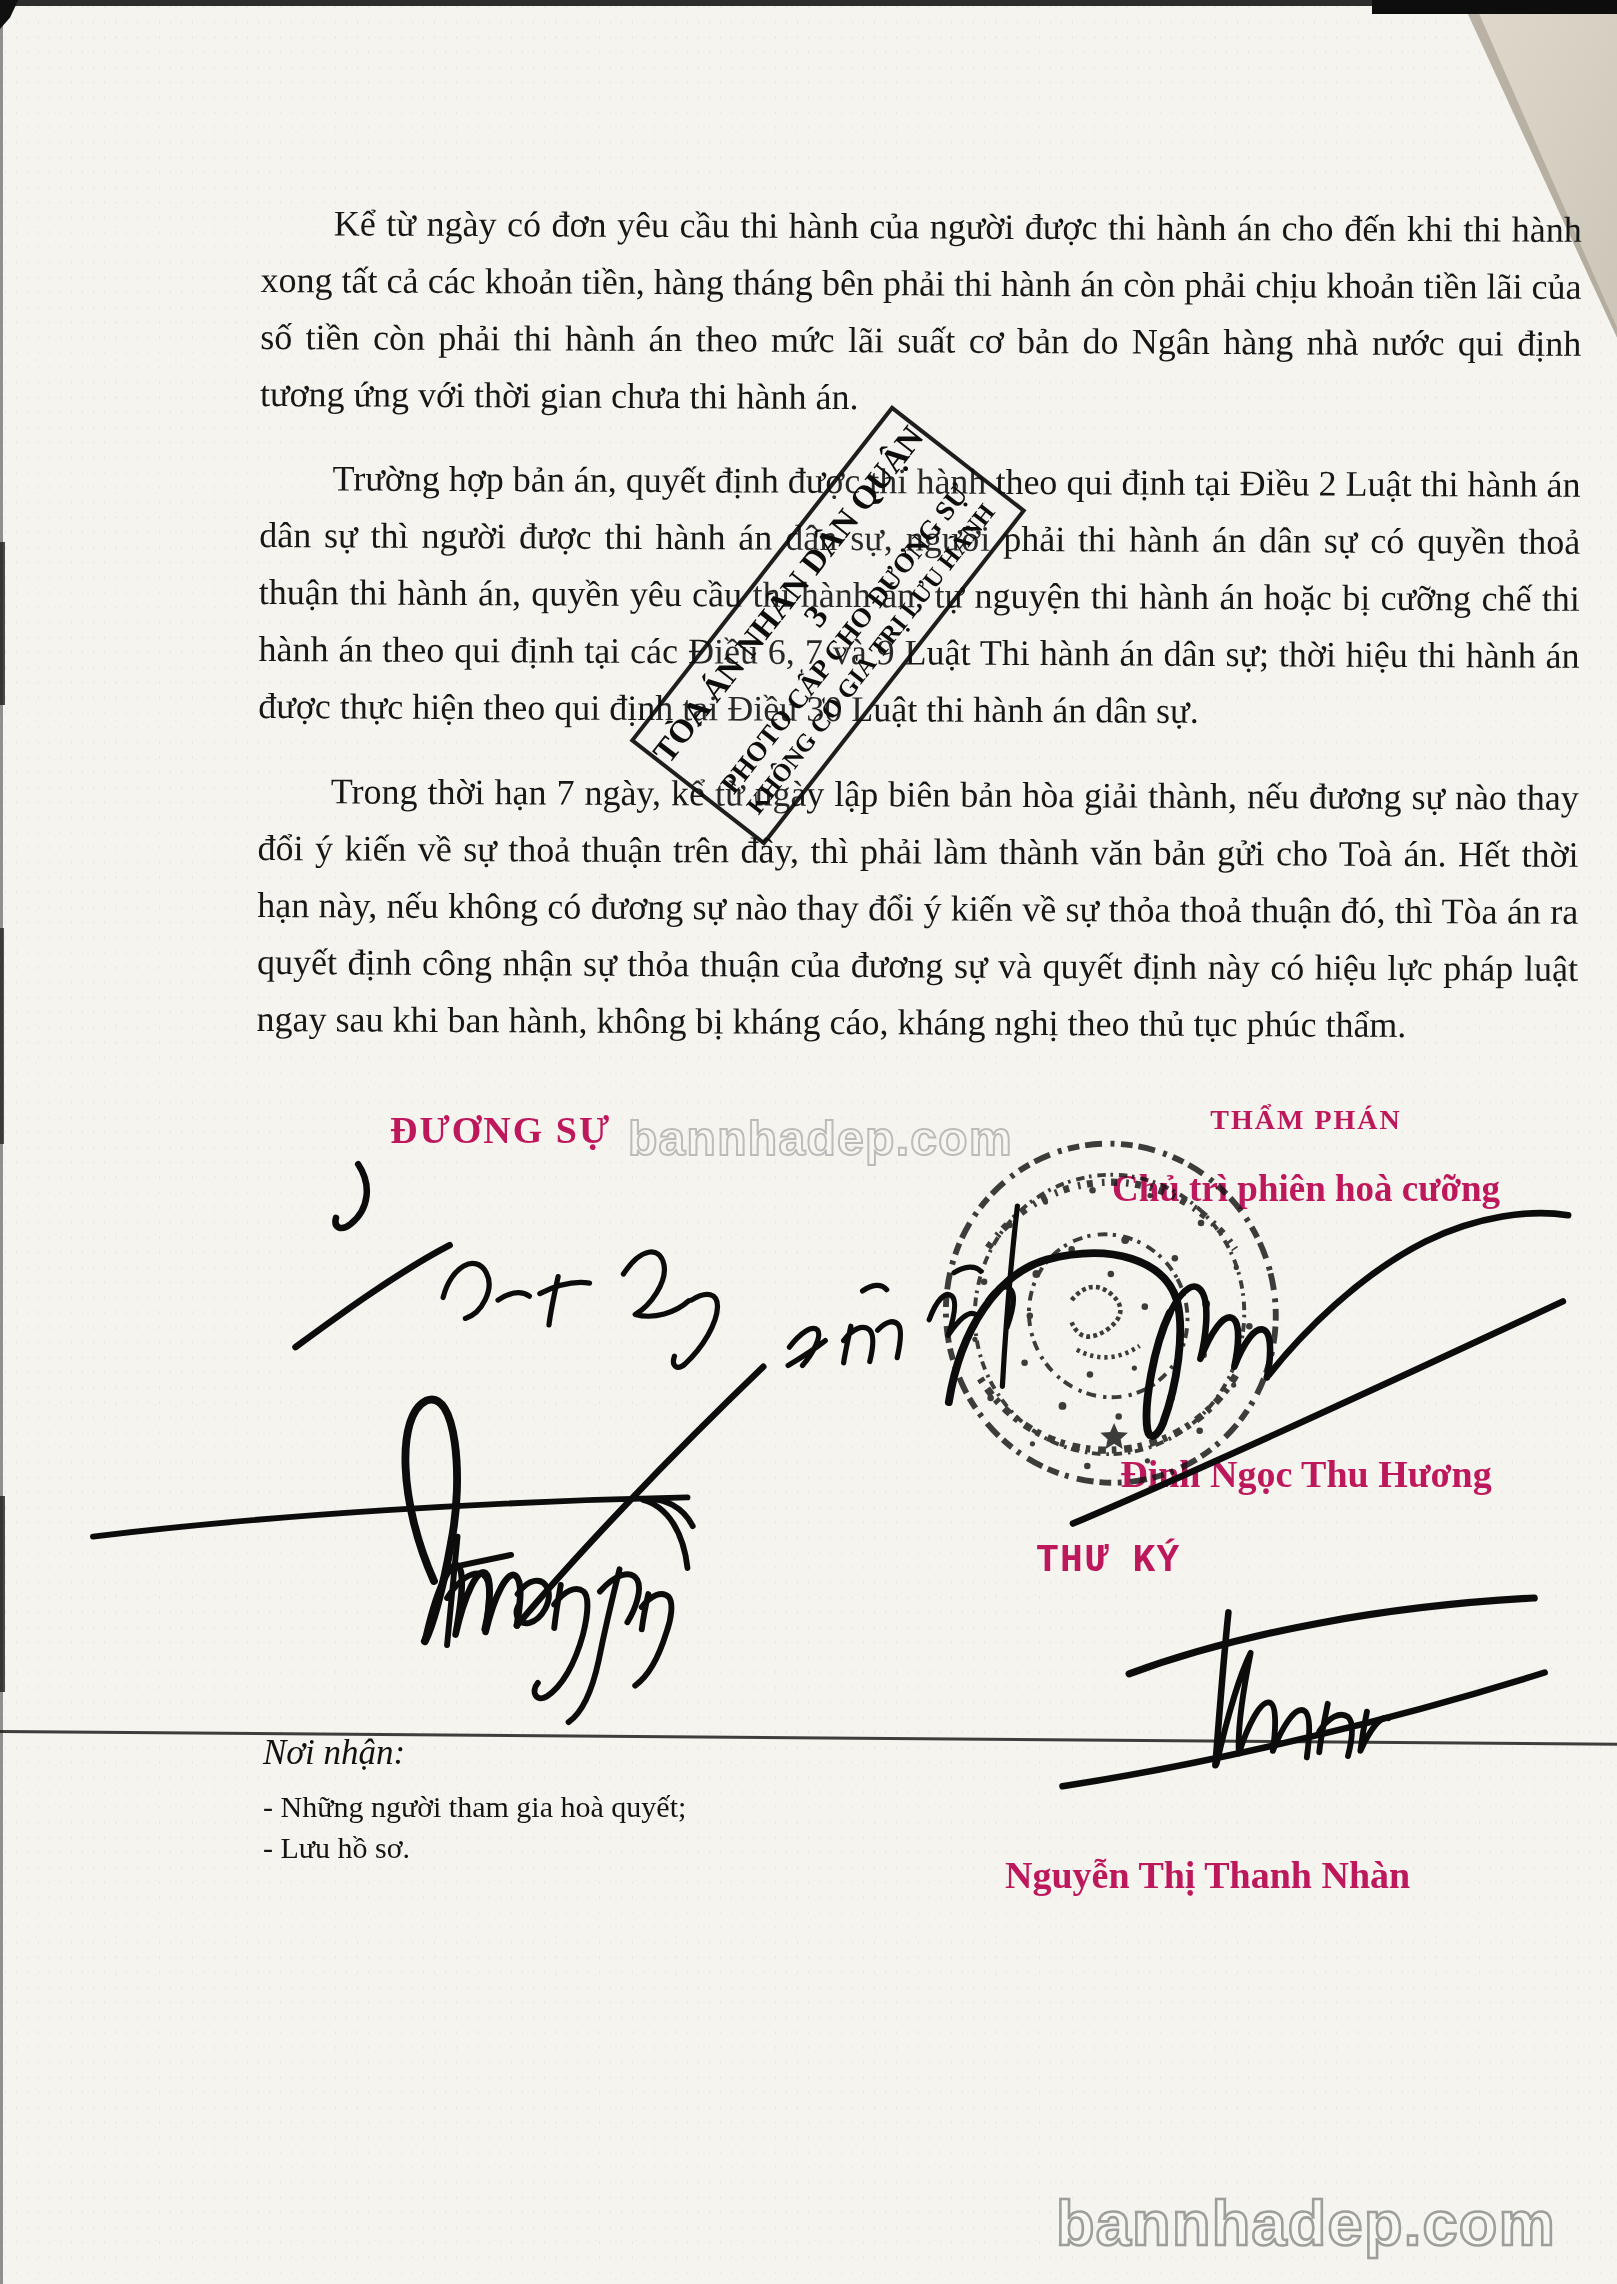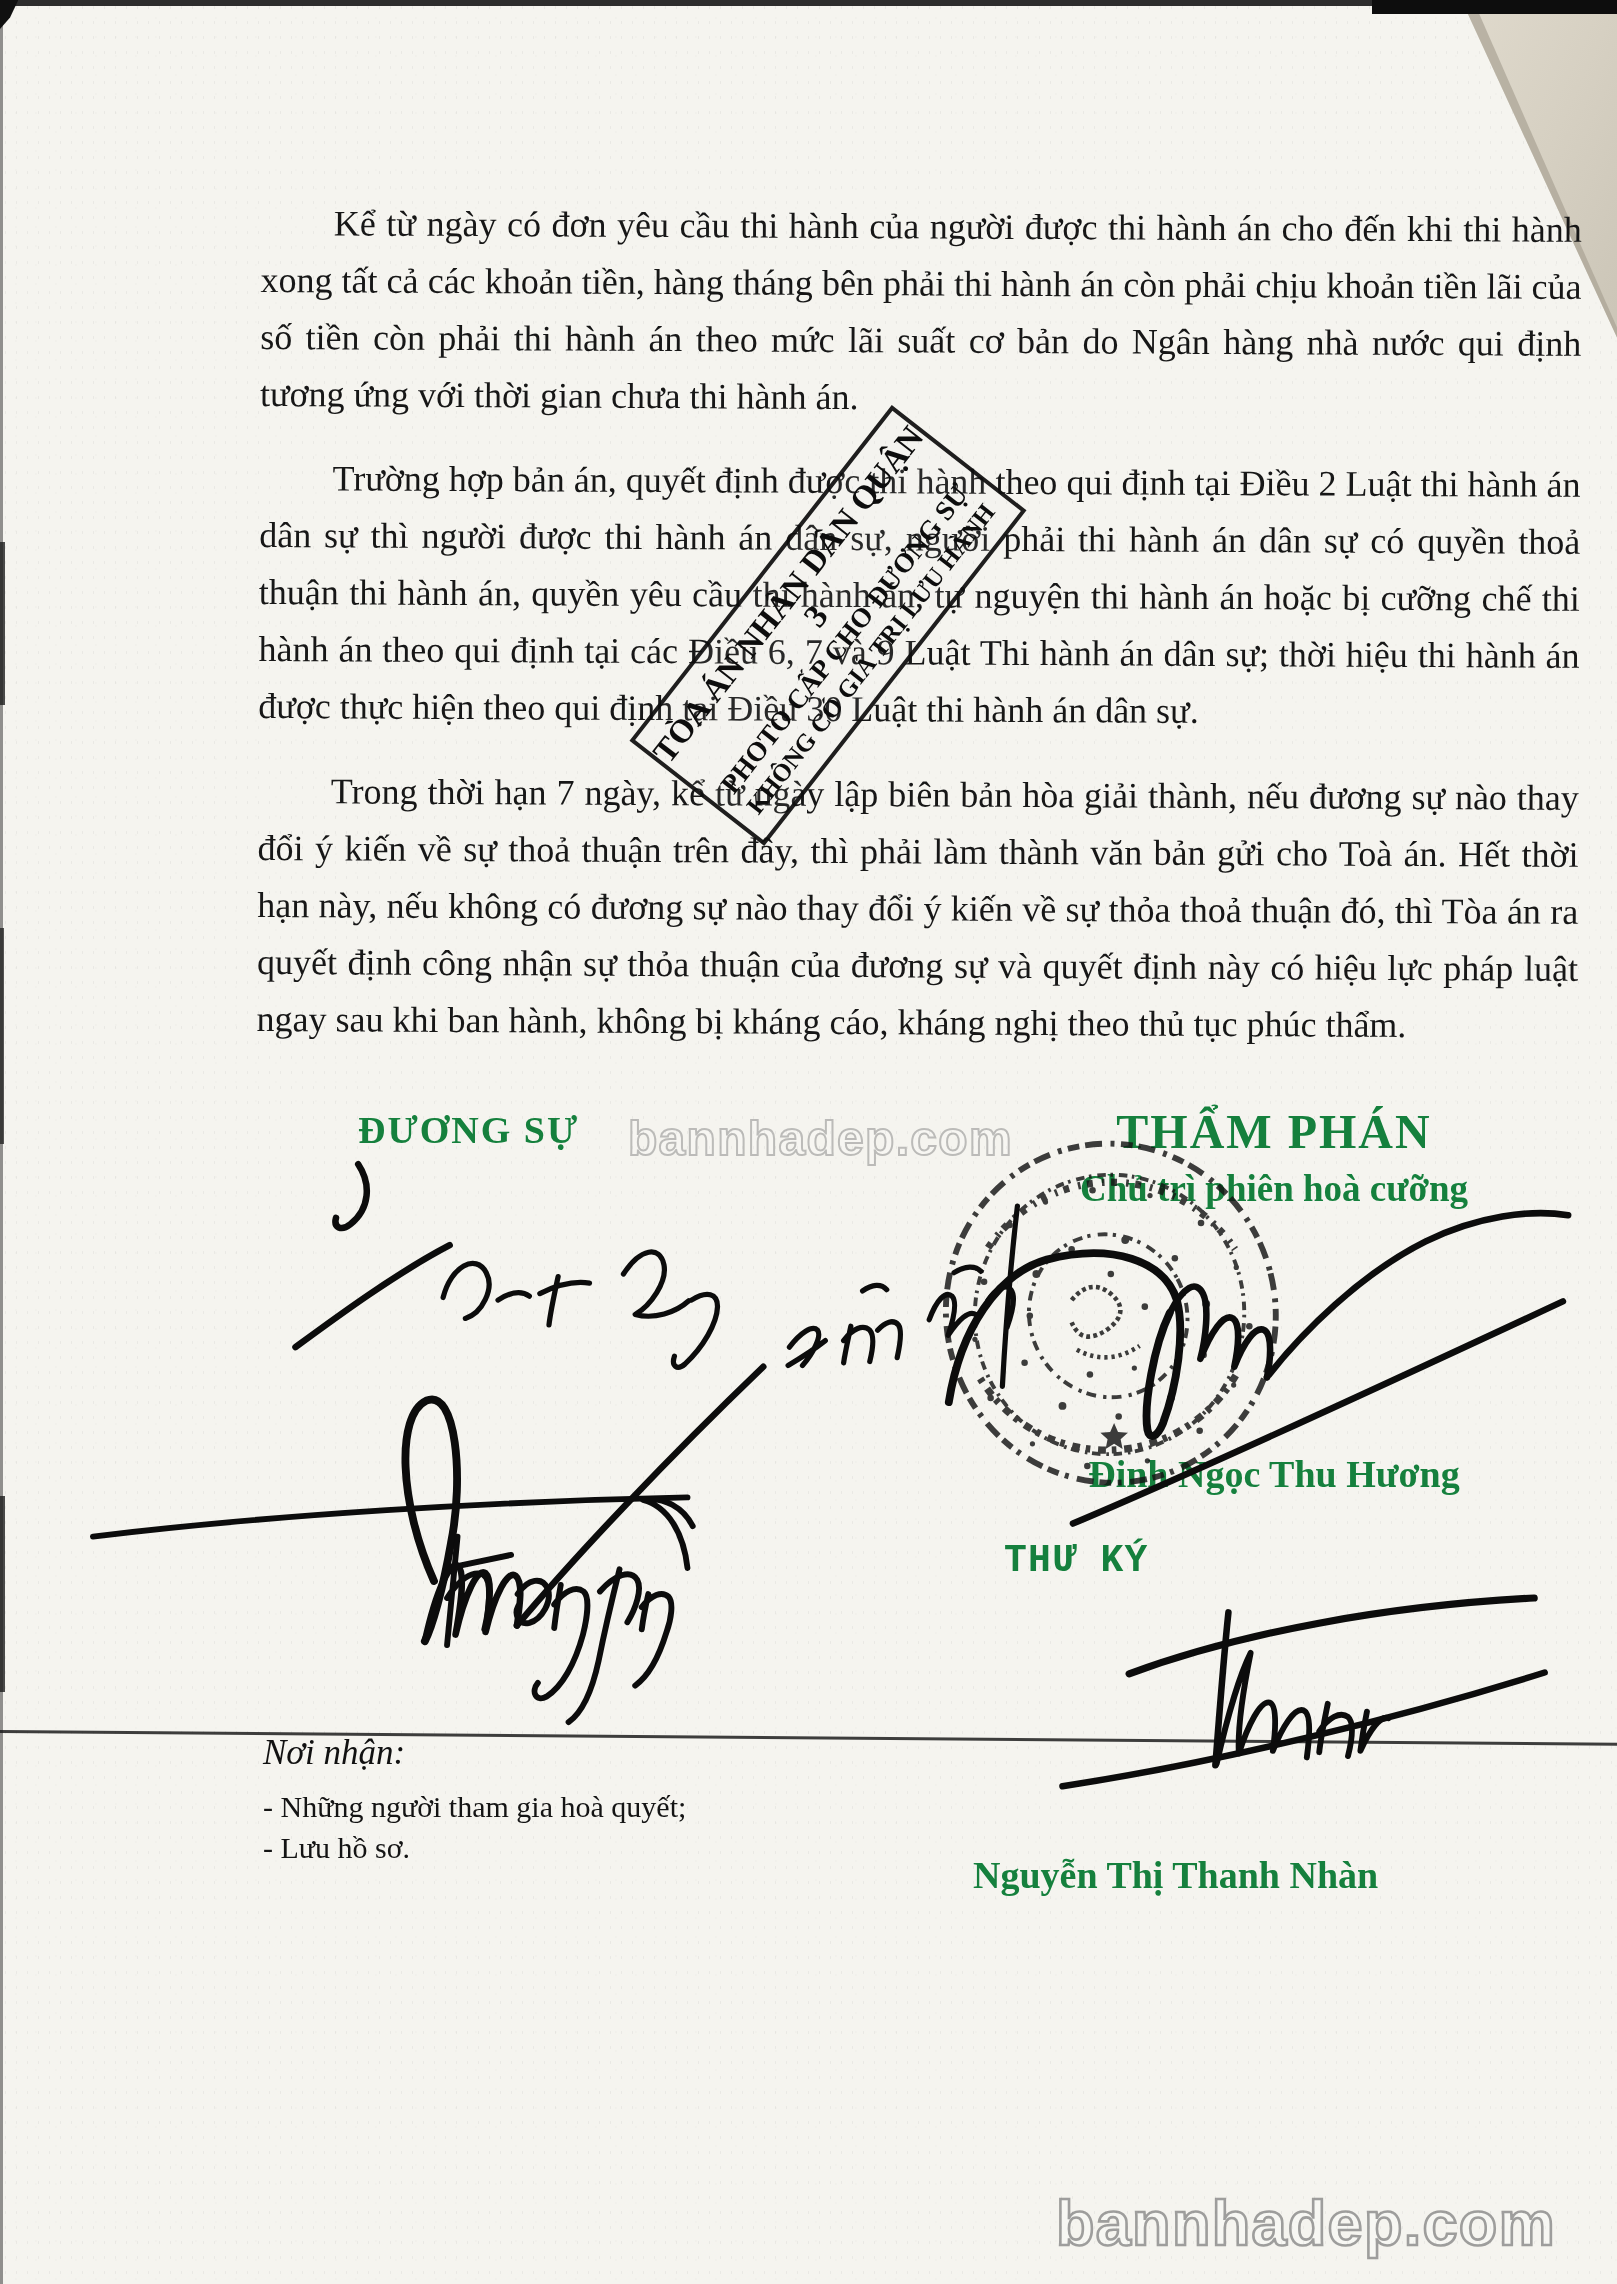--- a/index.html
+++ b/index.html
@@ -37,24 +37,24 @@
   
   .text-block{
     left:261px;top:195px;width:1321px;
     font-size:36px;line-height:57px;text-align:justify;
     transform:rotate(0.3deg);transform-origin:0 0;
     color:#171717;
   }
   .text-block p{margin:0 0 27.4px 0;text-indent:73px;}
 
   
-  .sig-title{font-weight:bold;color:#15803d;}
+  .sig-title{font-weight:bold;color:#be185d;margin-left:32px;}
   .duong-su{left:358px;top:1108px;font-size:38px;letter-spacing:2px;}
   .right-col{left:980px;width:588px;text-align:center;}
-  .tham-phan{top:1104px;font-size:48px;letter-spacing:2px;}
+  .tham-phan{top:1104px;font-size:28px;letter-spacing:2px;}
   .chu-tri{top:1167px;font-size:37px;}
   .judge-name{top:1452px;font-size:38px;}
   .thu-ky{left:1004px;width:510px;top:1539px;font-size:38px;letter-spacing:1.3px;font-family:Liberation Mono, monospace;}
   .secretary-name{left:973px;width:575px;top:1853px;font-size:38px;}
 
   
   .stamp{
     left:615px;top:540px;width:418px;height:163px;
     transform:rotate(-52deg);
     border:4.6px solid rgba(12,12,12,0.92);

